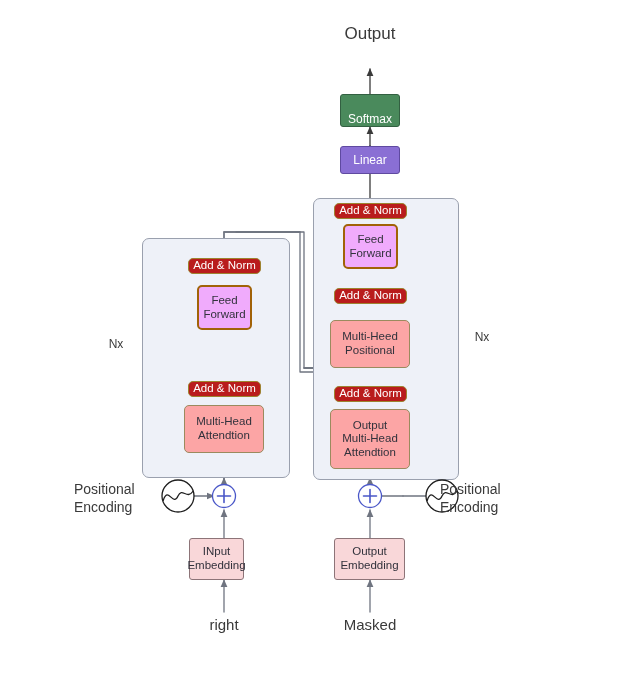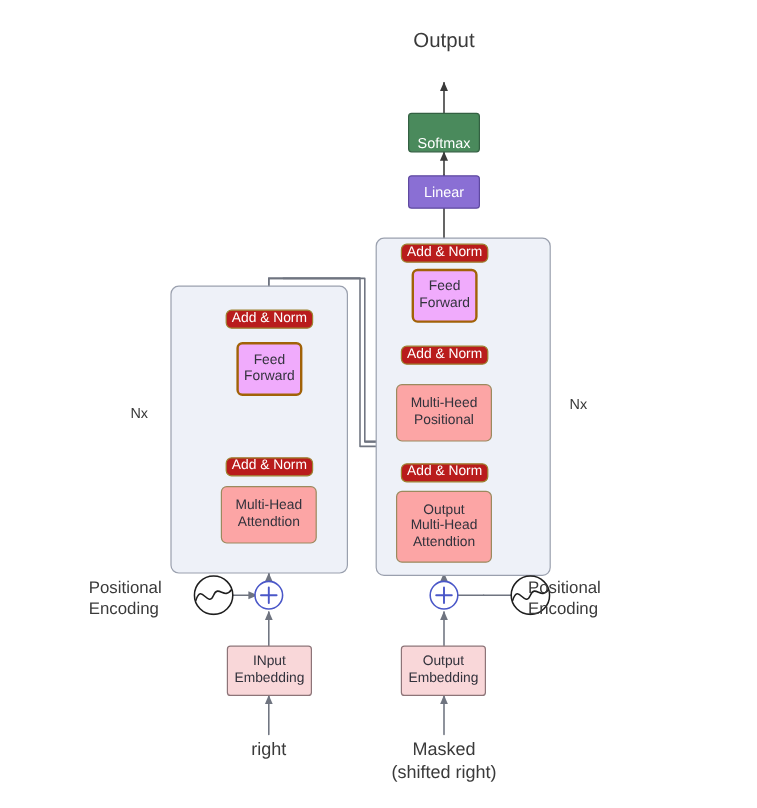--- a/index.html
+++ b/index.html
@@ -219,21 +219,21 @@
 
   <div class="node n-addnorm" style="left:188px;top:381px;width:73px;height:16px;">
     <span>Add &amp; Norm</span>
   </div>
 
   <div class="node n-attn" style="left:184px;top:405px;width:80px;height:48px;">
     <span>Multi-Head</span>
     <span>Attendtion</span>
   </div>
 
-  <div class="node n-embed" style="left:189px;top:538px;width:71px;height:42px;">
+  <div class="node n-embed" style="left:189px;top:538px;width:55px;height:42px;">
     <span>INput</span>
     <span>Embedding</span>
   </div>
 
   <div class="node n-addnorm" style="left:334px;top:203px;width:73px;height:16px;">
     <span>Add &amp; Norm</span>
   </div>
 
   <div class="node n-ff" style="left:343px;top:224px;width:55px;height:45px;">
     <span>Feed</span>
@@ -321,16 +321,15 @@
     <span>Positional</span>
     <span>Encoding</span>
   </div>
 
   <div class="label l-io" style="left:174px;top:615px;width:100px;">
     <span>right</span>
   </div>
 
   <div class="label l-io" style="left:310px;top:615px;width:120px;">
     <span>Masked</span>
-    <span>(shifted right)</span>
   </div>
 
 </div>
 
 </body></html>

